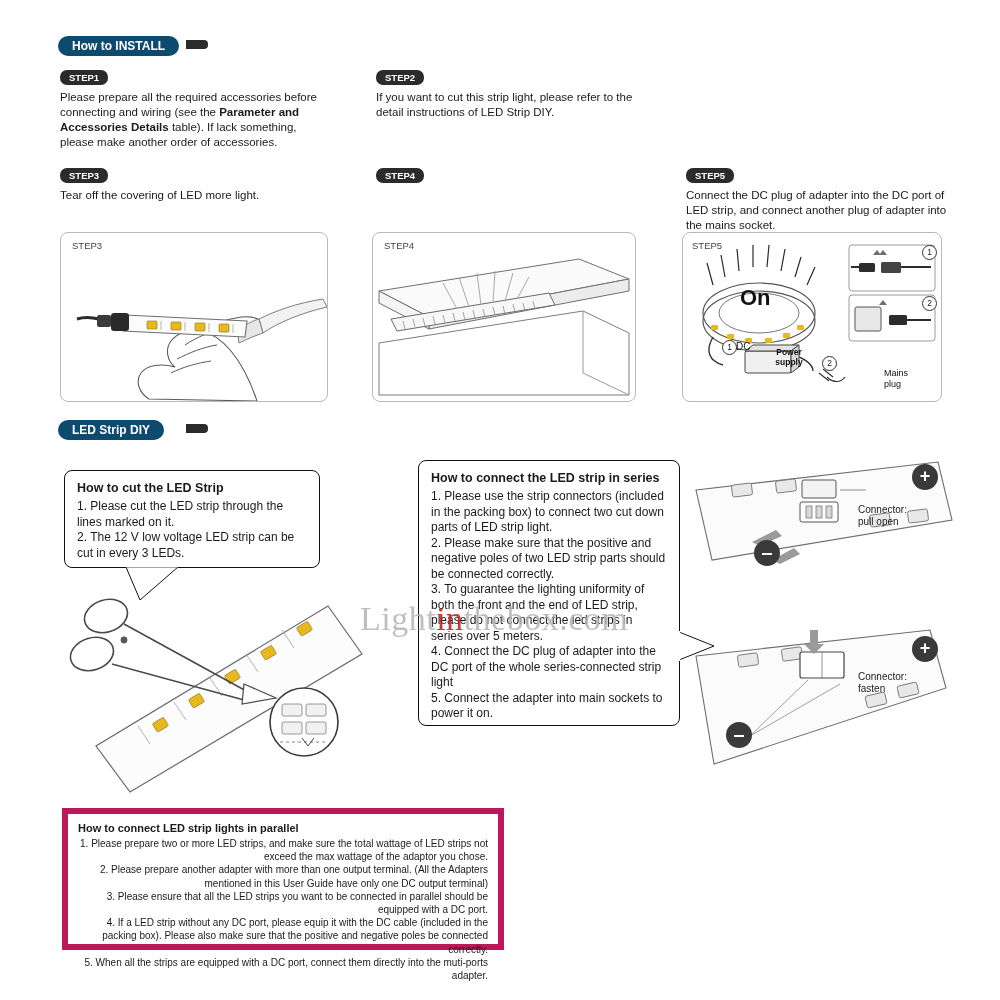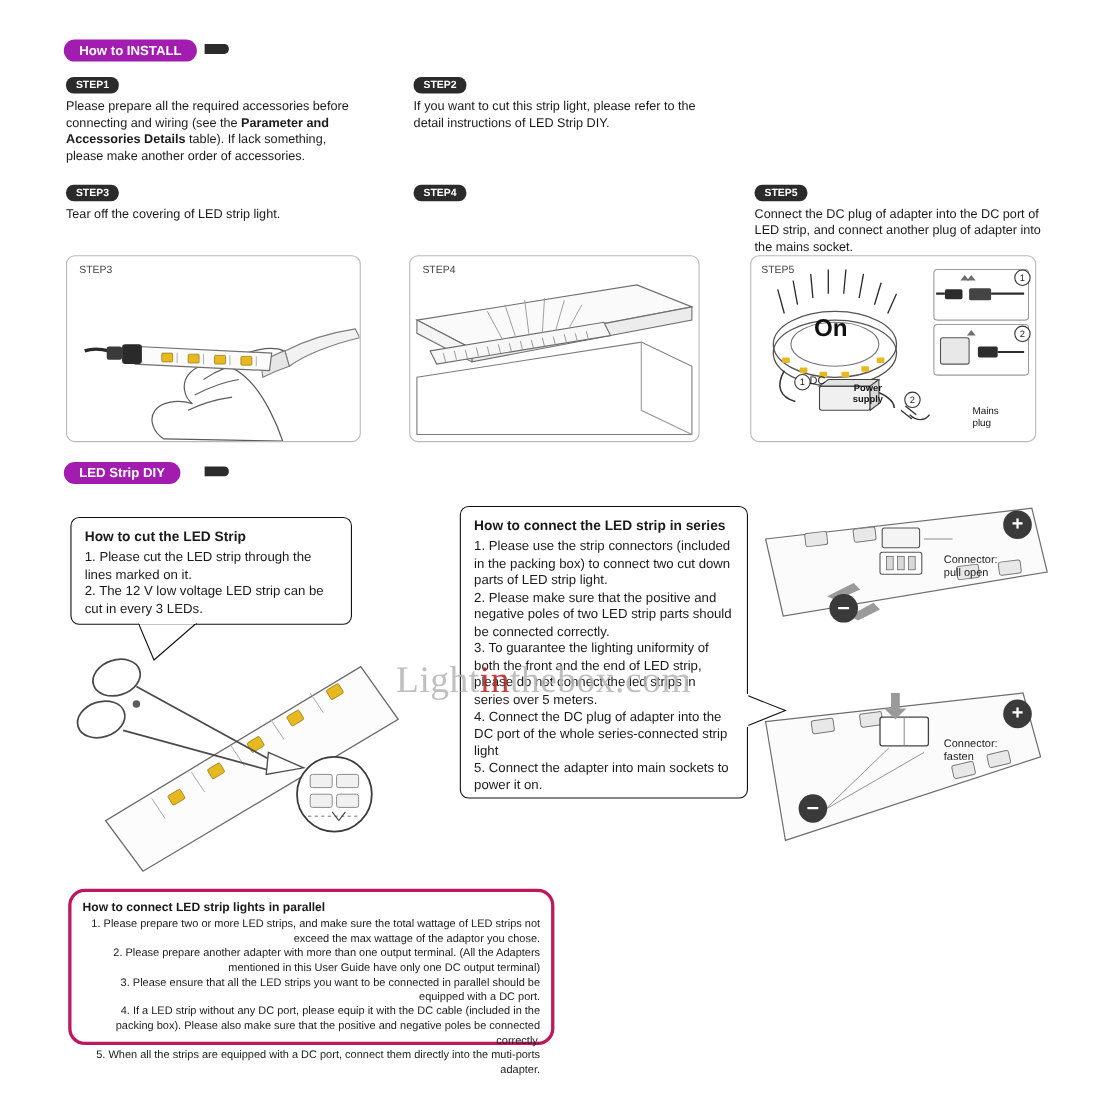--- a/index.html
+++ b/index.html
@@ -18,21 +18,21 @@
   .page {
     position: absolute;
     left: 0; top: 0;
     width: 1000px; height: 1000px;
   }
 
   
   .section-pill {
     position: absolute;
     height: 20px;
-    background: #a21caf;
+    background: #0c4a6e;
     color: #ffffff;
     border-radius: 10px;
     font-size: 12px;
     font-weight: bold;
     line-height: 20px;
     padding: 0 14px;
     white-space: nowrap;
   }
   .section-pill-tail {
     position: absolute;
@@ -92,22 +92,22 @@
     font-weight: bold;
   }
   .callout p {
     margin: 0;
     font-size: 12px;
     line-height: 15.5px;
   }
 
   .plain-box {
     position: absolute;
-    border: 3px solid #be185d;
-    border-radius: 15px;
+    border: 6px solid #be185d;
+    border-radius: 0;
     background: #fff;
     box-sizing: border-box;
     padding: 8px 10px;
   }
   .plain-box h4 {
     margin: 0 0 3px 0;
     font-size: 11px;
     font-weight: bold;
   }
   .plain-box p {
@@ -185,21 +185,21 @@
   </div>
 
   <div class="step-chip" style="left:376px; top:70px;">
     <span>STEP2</span>
   </div>
   <div class="para" style="left:376px; top:90px; width:280px;">If you want to cut this strip light, please refer to the detail instructions of LED Strip DIY.</div>
 
   <div class="step-chip" style="left:60px; top:168px;">
     <span>STEP3</span>
   </div>
-  <div class="para" style="left:60px; top:188px; width:280px;">Tear off the covering of LED strip light.</div>
+  <div class="para" style="left:60px; top:188px; width:280px;">Tear off the covering of LED more light.</div>
 
   <div class="step-chip" style="left:376px; top:168px;">
     <span>STEP4</span>
   </div>
 
   <div class="step-chip" style="left:686px; top:168px;">
     <span>STEP5</span>
   </div>
   <div class="para" style="left:686px; top:188px; width:262px;">Connect the DC plug of adapter into the DC port of LED strip, and connect another plug of adapter into the mains socket.</div>
 

